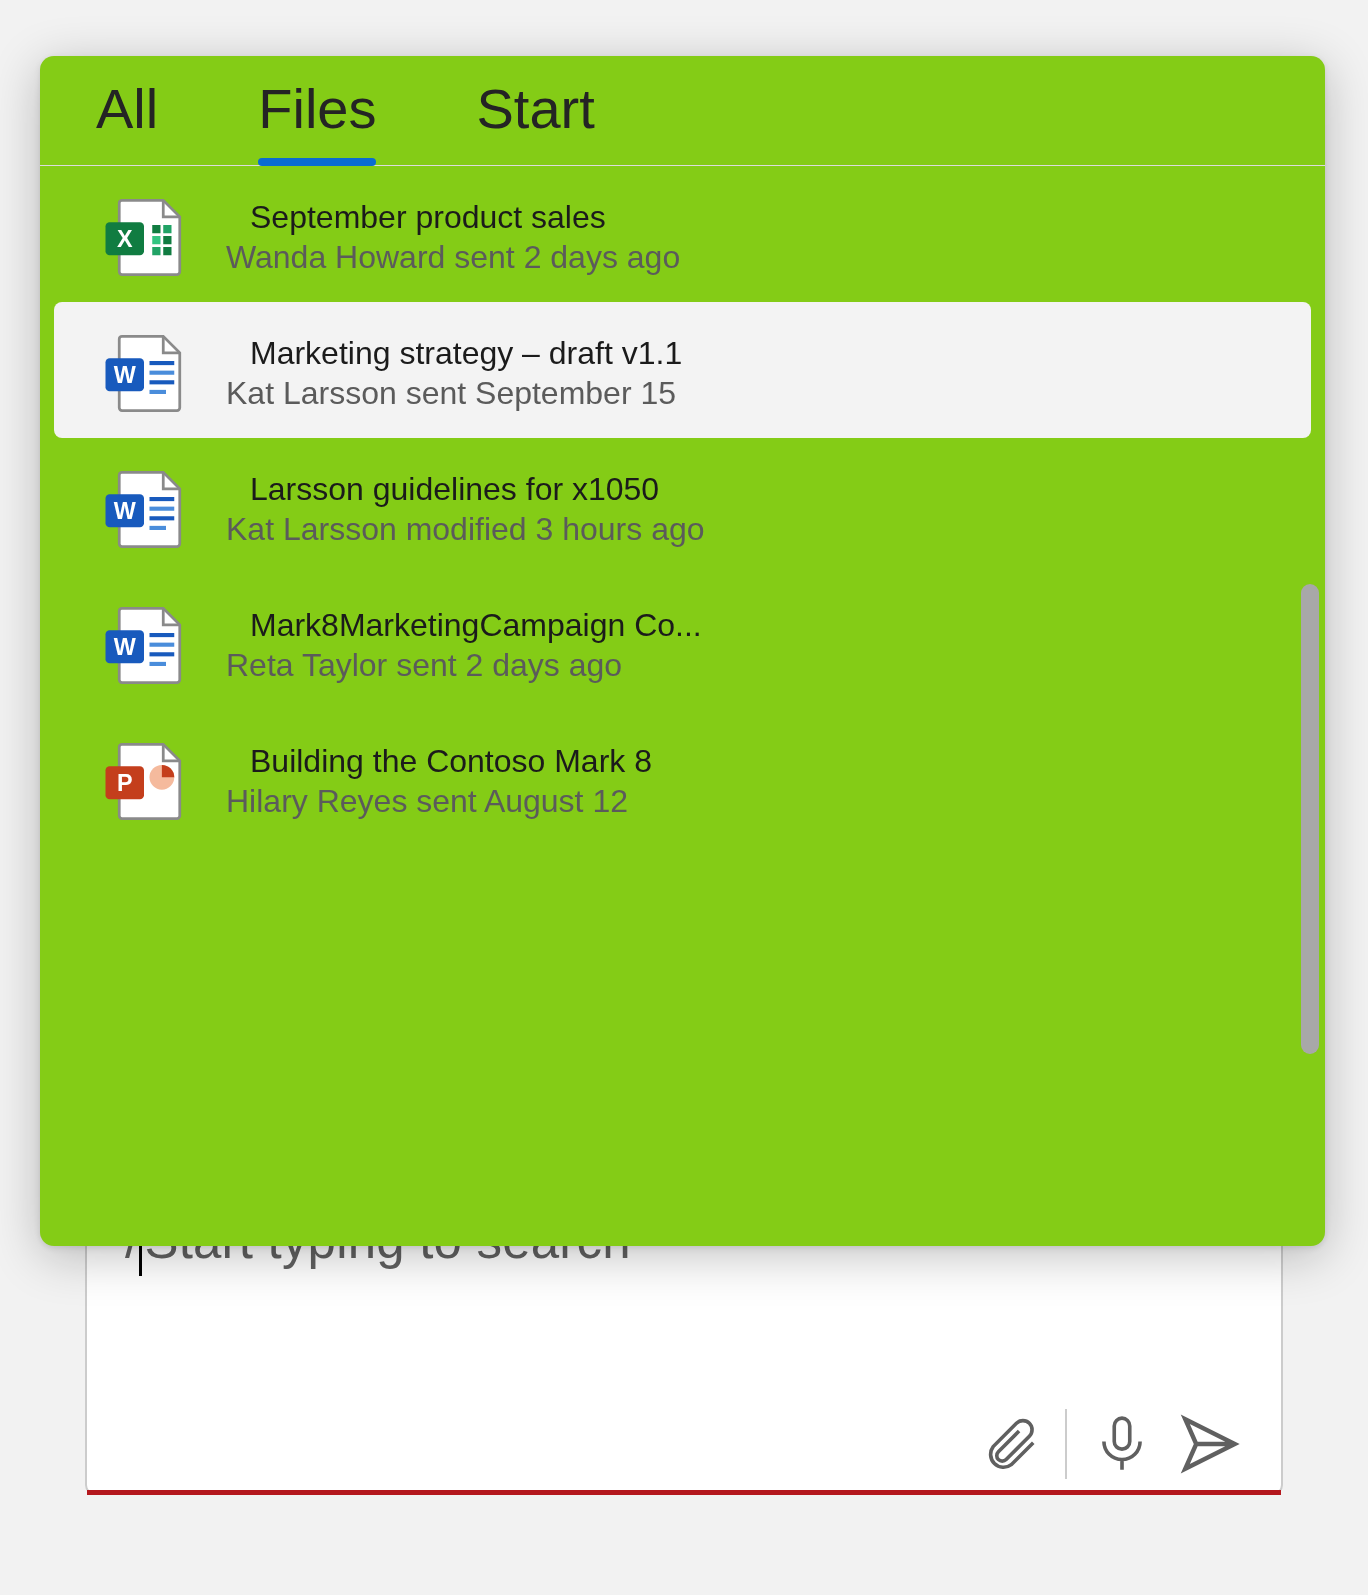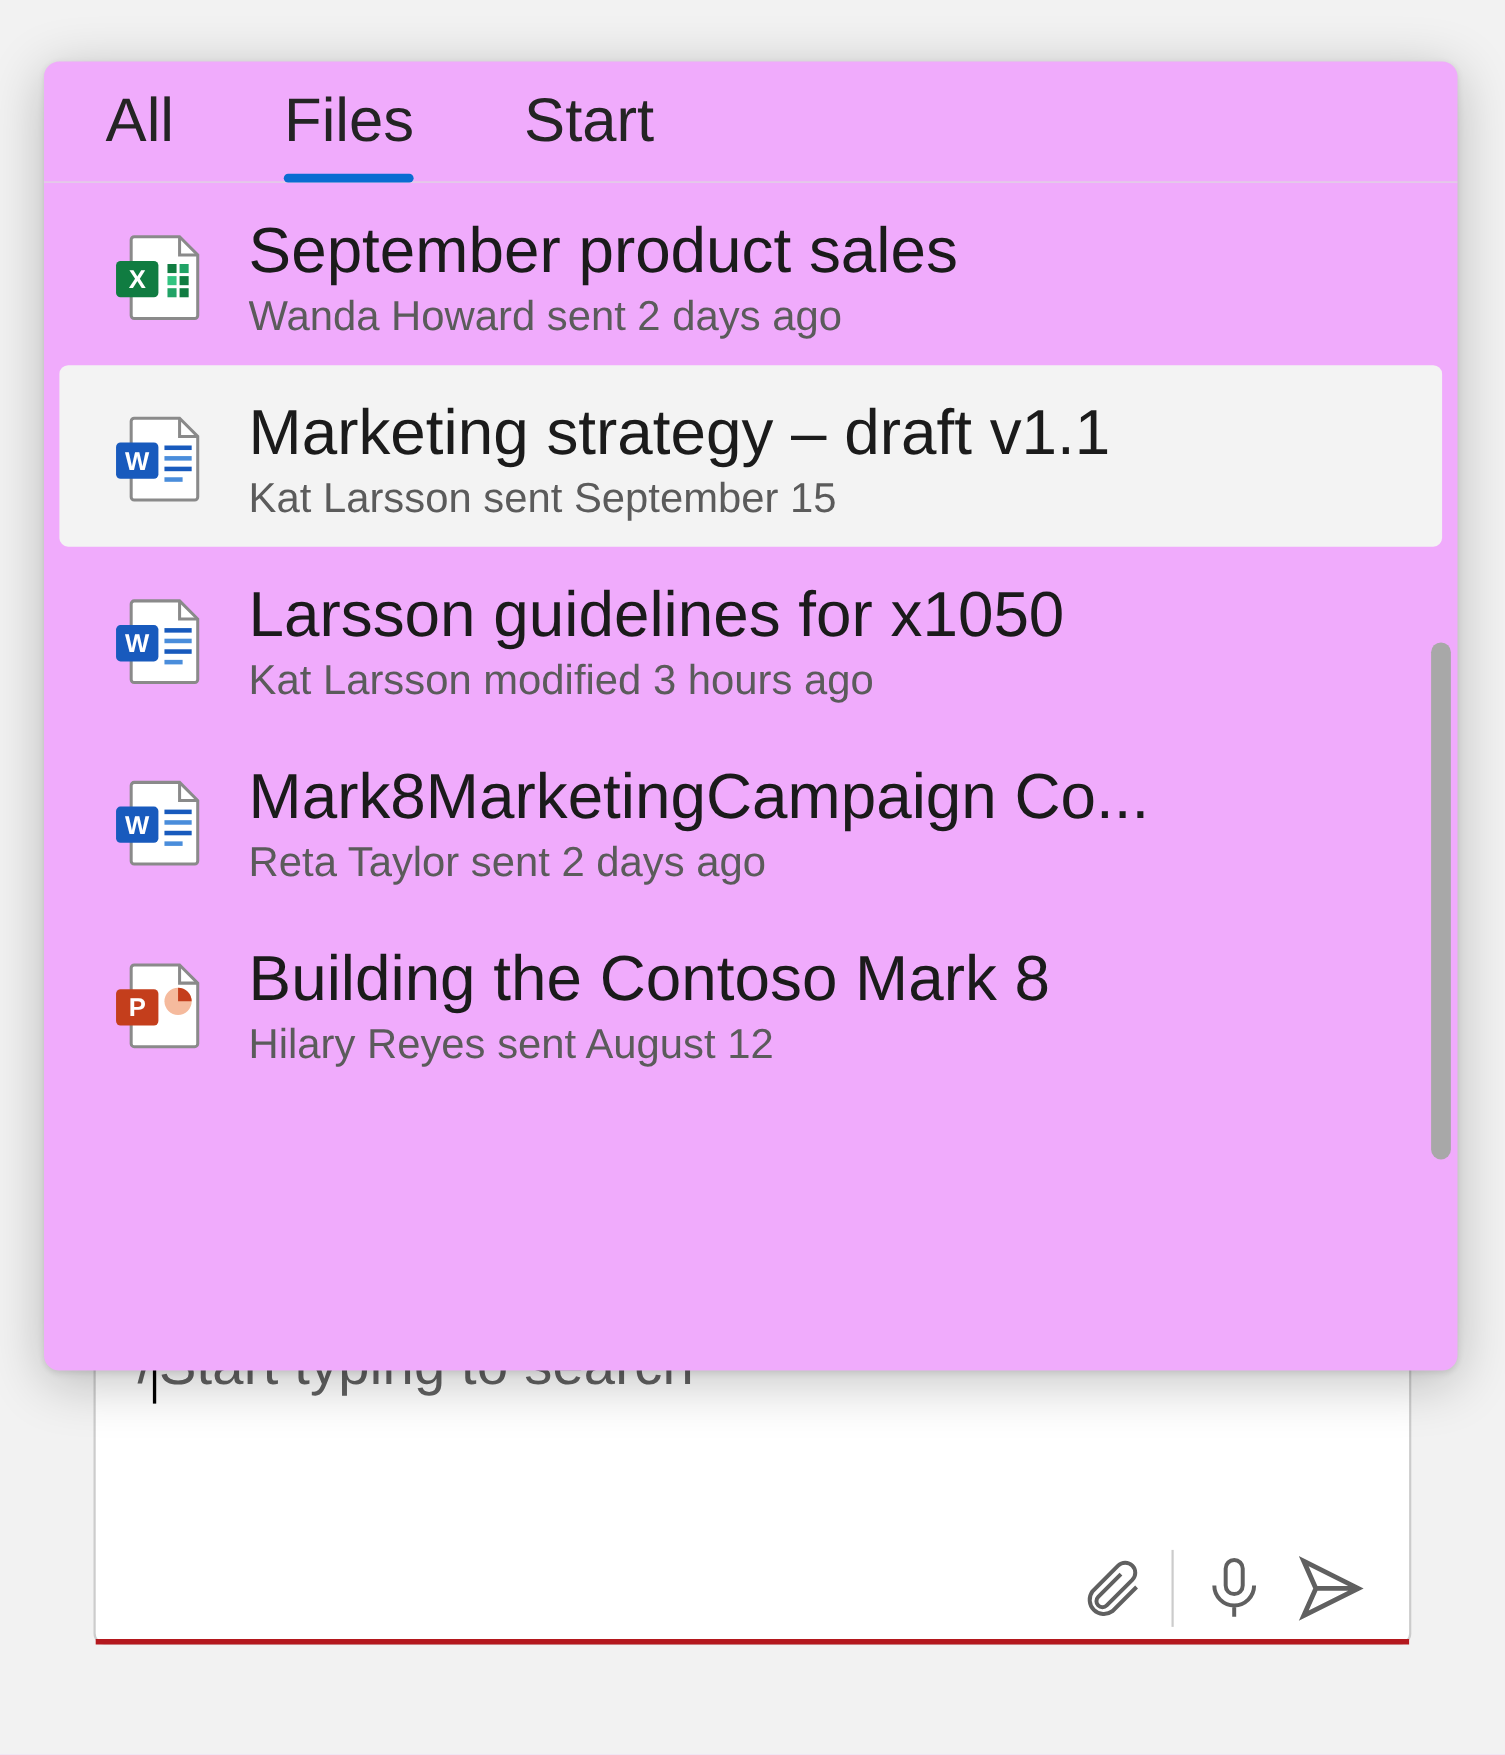--- a/index.html
+++ b/index.html
@@ -68,21 +68,21 @@
     height:5px;
     background:#b4181e;
   }
 
   .flyout {
     position:absolute;
     left:40px;
     top:56px;
     width:1285px;
     height:1190px;
-    background:#f0abfc;
+    background:#84cc16;
     border-radius:14px;
     box-shadow: 0 10px 50px rgba(0,0,0,0.24), 0 2px 6px rgba(0,0,0,0.1);
     overflow:hidden;
   }
   .tabs {
     display:flex;
     align-items:center;
     gap:100px;
     padding: 20px 56px 0 56px;
     border-bottom:1px solid #dcdcdc;
@@ -126,30 +126,31 @@
   .file-icon {
     width:88px; height:88px;
     flex-shrink:0;
   }
   .texts {
     display:flex; flex-direction:column;
     gap:2px;
     overflow:hidden;
   }
   .title {
-    font-size:58px;
+    font-size:32px;
     color:#1b1b1b;
     white-space:nowrap;
     overflow:hidden;
     text-overflow:ellipsis;
     max-width:1050px;
     line-height:1.25;
+    margin-left:24px;
   }
   .meta {
-    font-size:38px;
+    font-size:32px;
     color:#5b5b5b;
     white-space:nowrap;
   }
   .scrollbar {
     position:absolute;
     right:6px;
     top:418px;
     width:18px;
     height:470px;
     background:#a8a8a8;

